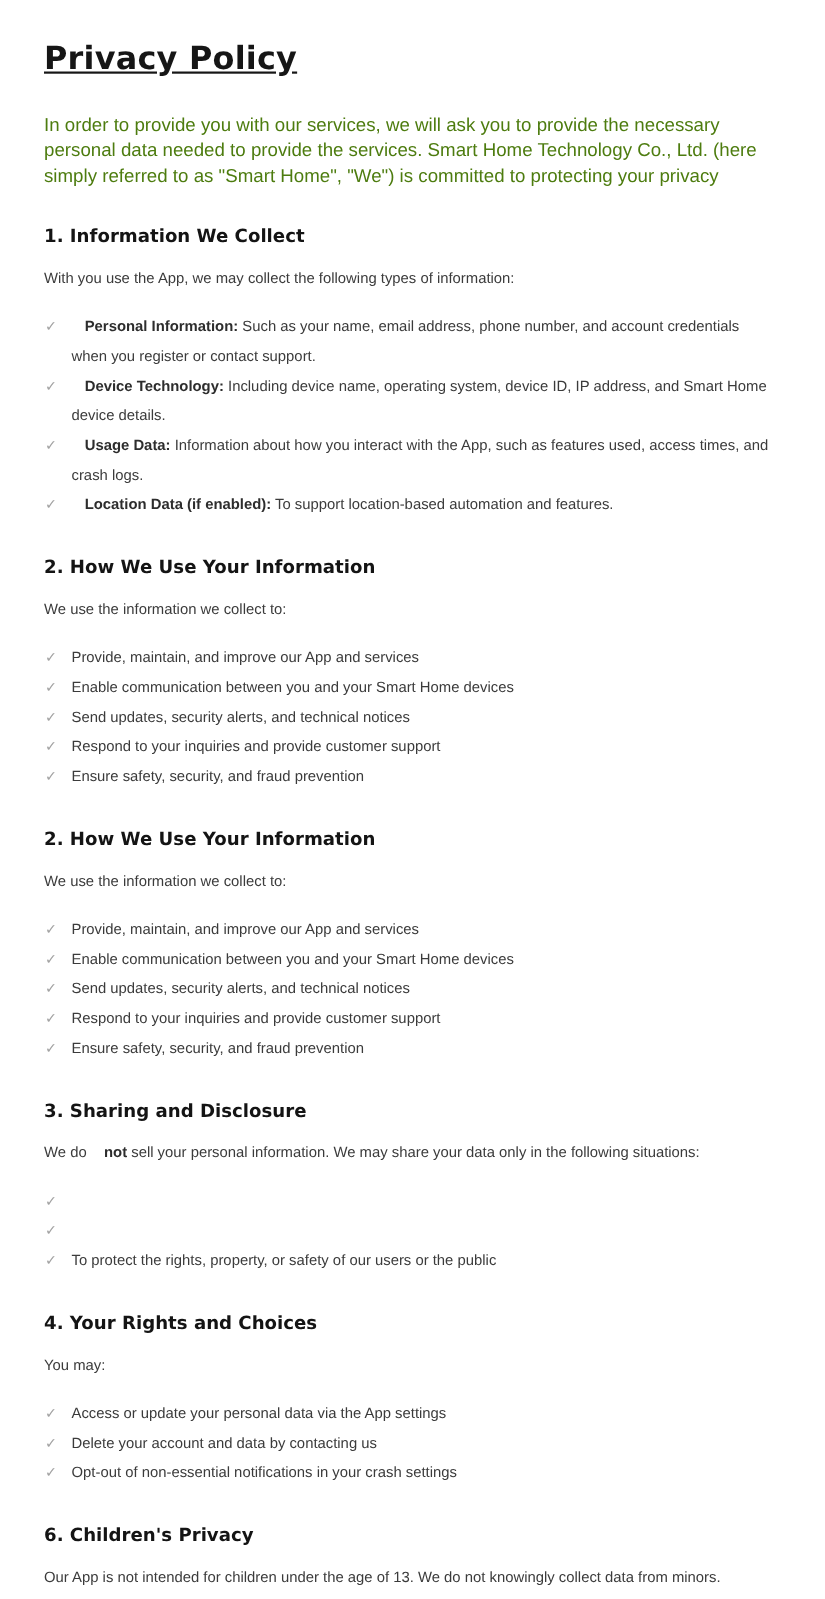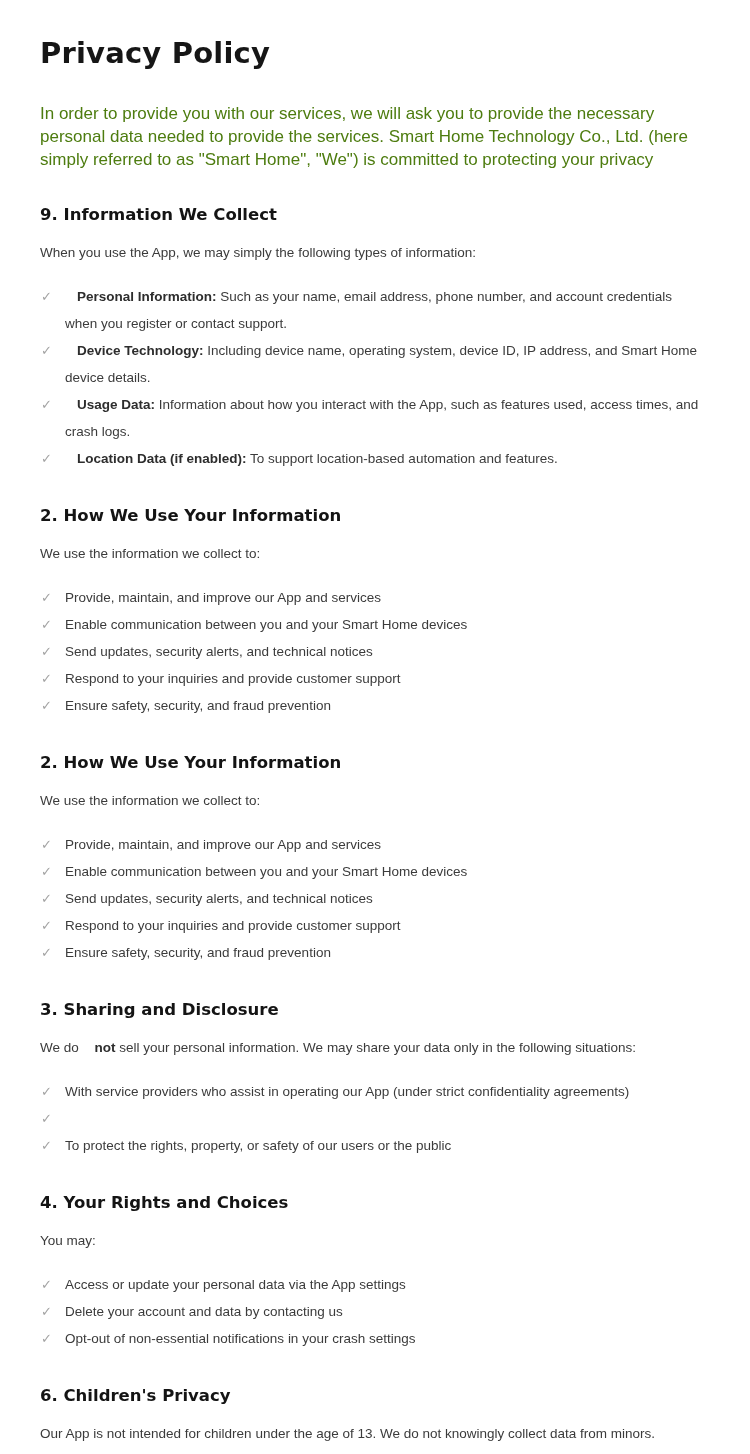--- a/index.html
+++ b/index.html
@@ -17,20 +17,21 @@
     padding: 36px 45px 80px 40px;
     background: #ffffff;
   }
   h1.page-title {
     font-family: "DejaVu Sans", sans-serif;
     font-size: 29px;
     font-weight: 700;
     letter-spacing: 0.2px;
     color: #161616;
     margin: 0 0 32px 0;
+    text-decoration: underline;
   }
   .intro {
     font-size: 17px;
     line-height: 23px;
     color: #4d7c0f;
     margin: 0 0 28px 0;
     max-width: 670px;
   }
   section.policy-section { margin: 0; }
   h2.section-heading {
@@ -78,22 +79,22 @@
 <body>
 
 <main class="page">
   <h1 class="page-title">Privacy Policy</h1>
 
   <p class="intro"><span>In order to provide you with our services, we will ask you to provide the necessary</span><br>
   <span>personal data needed to provide the services. Smart Home Technology Co., Ltd. (here simply referred to as "Smart Home", "We") is committed to protecting your privacy</span></p>
 
   <div id="sections">
       <section class="policy-section">
-        <h2 class="section-heading">9. Information We Collect</h2>
-        <p class="section-lead">When you use the App, we may simply the following types of information:</p>
+        <h2 class="section-heading">1. Information We Collect</h2>
+        <p class="section-lead">With you use the App, we may collect the following types of information:</p>
         <ul class="check-list">
           <li>
             <span class="check" style="color: rgb(163, 163, 163);">✓</span>
             <span class="item-text"><strong>Personal Information:</strong> Such as your name, email address, phone number, and account credentials when you register or contact support.</span>
           </li>
           <li>
             <span class="check" style="color: rgb(163, 163, 163);">✓</span>
             <span class="item-text"><strong>Device Technology:</strong> Including device name, operating system, device ID, IP address, and Smart Home device details.</span>
           </li>
           <li>
@@ -157,21 +158,20 @@
             <span class="item-text">Ensure safety, security, and fraud prevention</span>
           </li>
         </ul>
       </section>
       <section class="policy-section">
         <h2 class="section-heading">3. Sharing and Disclosure</h2>
         <p class="section-lead">We do <span class="lead-bold">not</span> sell your personal information. We may share your data only in the following situations:</p>
         <ul class="check-list">
           <li>
             <span class="check" style="color: rgb(163, 163, 163);">✓</span>
-            <span class="item-text">With service providers who assist in operating our App (under strict confidentiality agreements)</span>
           </li>
           <li>
             <span class="check" style="color: rgb(163, 163, 163);">✓</span>
           </li>
           <li>
             <span class="check" style="color: rgb(163, 163, 163);">✓</span>
             <span class="item-text">To protect the rights, property, or safety of our users or the public</span>
           </li>
         </ul>
       </section>

